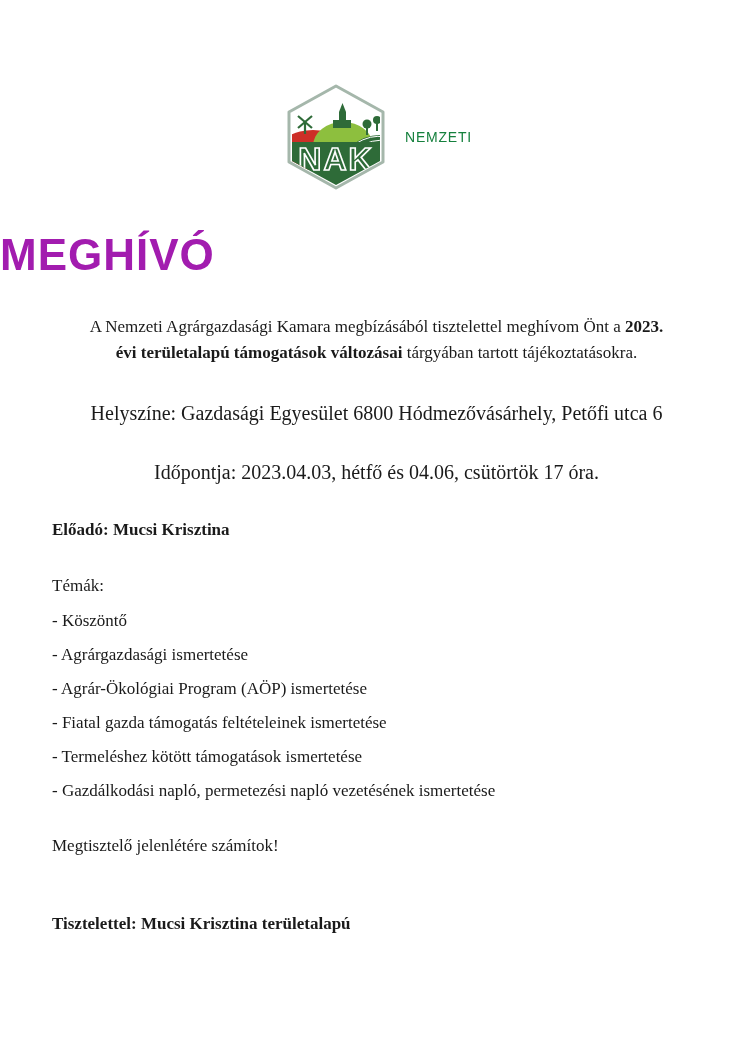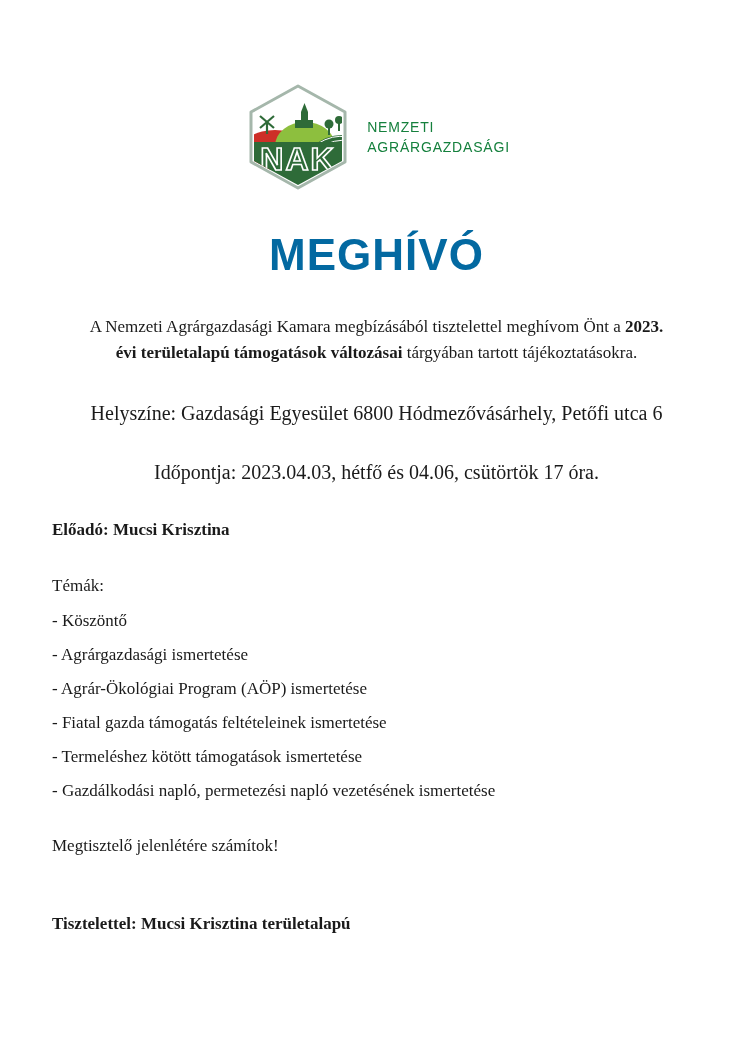--- a/index.html
+++ b/index.html
@@ -27,26 +27,25 @@
     font-family: "Liberation Sans", sans-serif;
     font-size: 14px;
     line-height: 20px;
     letter-spacing: 0.8px;
     color: #15803d;
     font-weight: 500;
   }
   
   .doc-title {
     margin-top: 40px;
-    text-align: center;
     font-family: "Liberation Sans", sans-serif;
     font-weight: bold;
     font-size: 44px;
     letter-spacing: 1px;
-    color: #0369a1;
+    color: #a21caf;
   }
   
   .intro {
     margin: 34px auto 0;
     max-width: 592px;
     text-align: center;
     font-size: 17px;
     line-height: 26px;
   }
   .intro b { font-weight: bold; }
@@ -127,21 +126,20 @@
         <path d="M74 60 Q90 50 104 53" stroke="#ffffff" stroke-width="1" fill="none"></path>
         <path d="M76 64 Q92 54 106 57" stroke="#ffffff" stroke-width="1" fill="none"></path>
 
         <rect x="0" y="58" width="110" height="48" fill="#2e6b38"></rect>
 
         <text x="55" y="86" text-anchor="middle" font-family="Liberation Sans, sans-serif" font-size="32" font-weight="bold" fill="none" stroke="#ffffff" stroke-width="1.6" letter-spacing="2">NAK</text>
       </g>
     </svg>
     <div class="org-name">
       <div>NEMZETI</div>
-      <div>AGRÁRGAZDASÁGI</div>
     </div>
   </div>
 
   <div class="doc-title">MEGHÍVÓ</div>
 
   <p class="intro"><span>A Nemzeti Agrárgazdasági Kamara megbízásából tisztelettel meghívom Önt a </span><b>2023. évi területalapú támogatások változásai</b><span> tárgyában tartott tájékoztatásokra.</span></p>
 
   <div class="centered-bold location-line">Helyszíne: Gazdasági Egyesület 6800 Hódmezővásárhely, Petőfi utca 6</div>
   <div class="centered-bold time-line">Időpontja: 2023.04.03, hétfő és 04.06, csütörtök 17 óra.</div>
 

